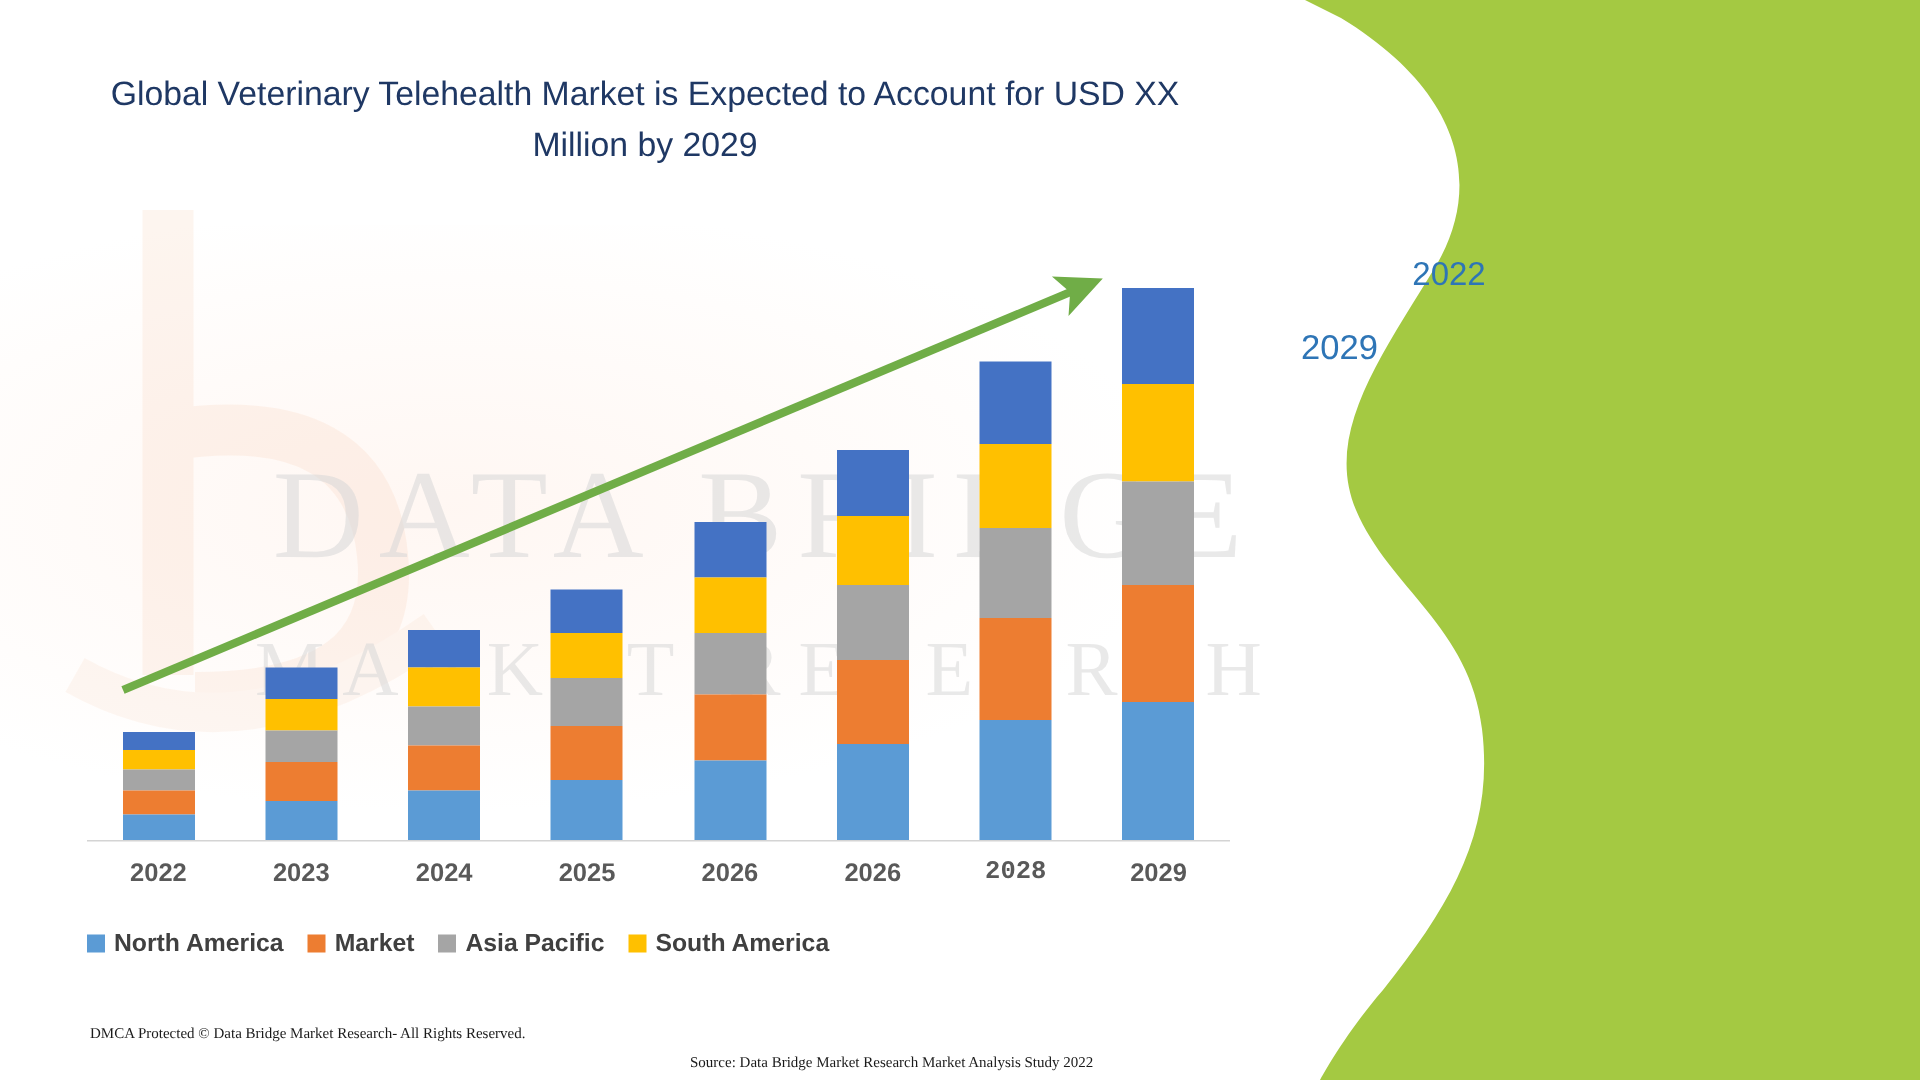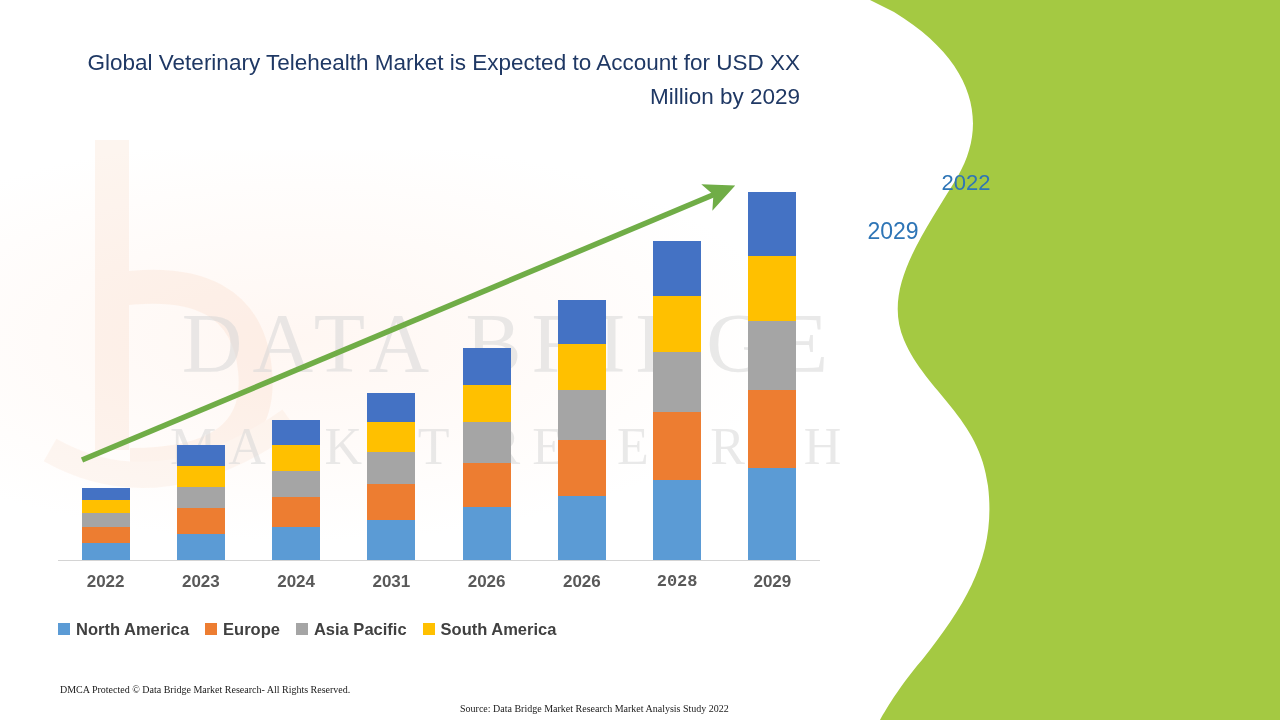--- a/index.html
+++ b/index.html
@@ -31,21 +31,21 @@
   .wm-soft{
     position:absolute;left:0;top:150px;width:860px;height:420px;
     background:radial-gradient(ellipse at 35% 45%, rgba(255,240,232,.55), rgba(255,255,255,0) 62%);
   }
 
   
   .left-panel{position:absolute;left:0;top:0;width:900px;height:720px;}
 
   .chart-title{
     position:absolute;left:60px;top:46px;width:740px;
-    text-align:right;
+    text-align:center;
     font-size:22.5px;line-height:34px;
     color:#1f3864;
     font-family:"Liberation Sans", sans-serif;
   }
 
   
   .growth-arrow{position:absolute;left:60px;top:160px;width:700px;height:320px;}
 
   
   .plot{
@@ -183,35 +183,35 @@
           <div class="seg" style="background: rgb(165, 165, 165); height: 68.8235px;"></div>
           <div class="seg" style="background: rgb(237, 125, 49); height: 78px;"></div>
           <div class="seg" style="background: rgb(91, 155, 213); height: 91.7647px;"></div>
         </div>
       </div>
     <div class="axis-line"></div>
     <div class="xlabels" id="xlabels">
         <div class="xlab" style="left: 2.625px;">2022</div>
         <div class="xlab" style="left: 97.875px;">2023</div>
         <div class="xlab" style="left: 193.125px;">2024</div>
-        <div class="xlab" style="left: 288.375px;">2031</div>
+        <div class="xlab" style="left: 288.375px;">2025</div>
         <div class="xlab" style="left: 383.625px;">2026</div>
         <div class="xlab" style="left: 478.875px;">2026</div>
         <div class="xlab" style="left: 574.125px; font-family: Liberation Mono, monospace;">2028</div>
         <div class="xlab" style="left: 669.375px;">2029</div>
       </div>
 
     <div class="legend" id="legend">
         <div class="leg-item">
           <span class="leg-sw" style="background: rgb(91, 155, 213);"></span>
           <span class="leg-tx">North America</span>
         </div>
         <div class="leg-item">
           <span class="leg-sw" style="background: rgb(237, 125, 49);"></span>
-          <span class="leg-tx">Europe</span>
+          <span class="leg-tx">Market</span>
         </div>
         <div class="leg-item">
           <span class="leg-sw" style="background: rgb(165, 165, 165);"></span>
           <span class="leg-tx">Asia Pacific</span>
         </div>
         <div class="leg-item">
           <span class="leg-sw" style="background: rgb(255, 192, 0);"></span>
           <span class="leg-tx">South America</span>
         </div>
       </div>

